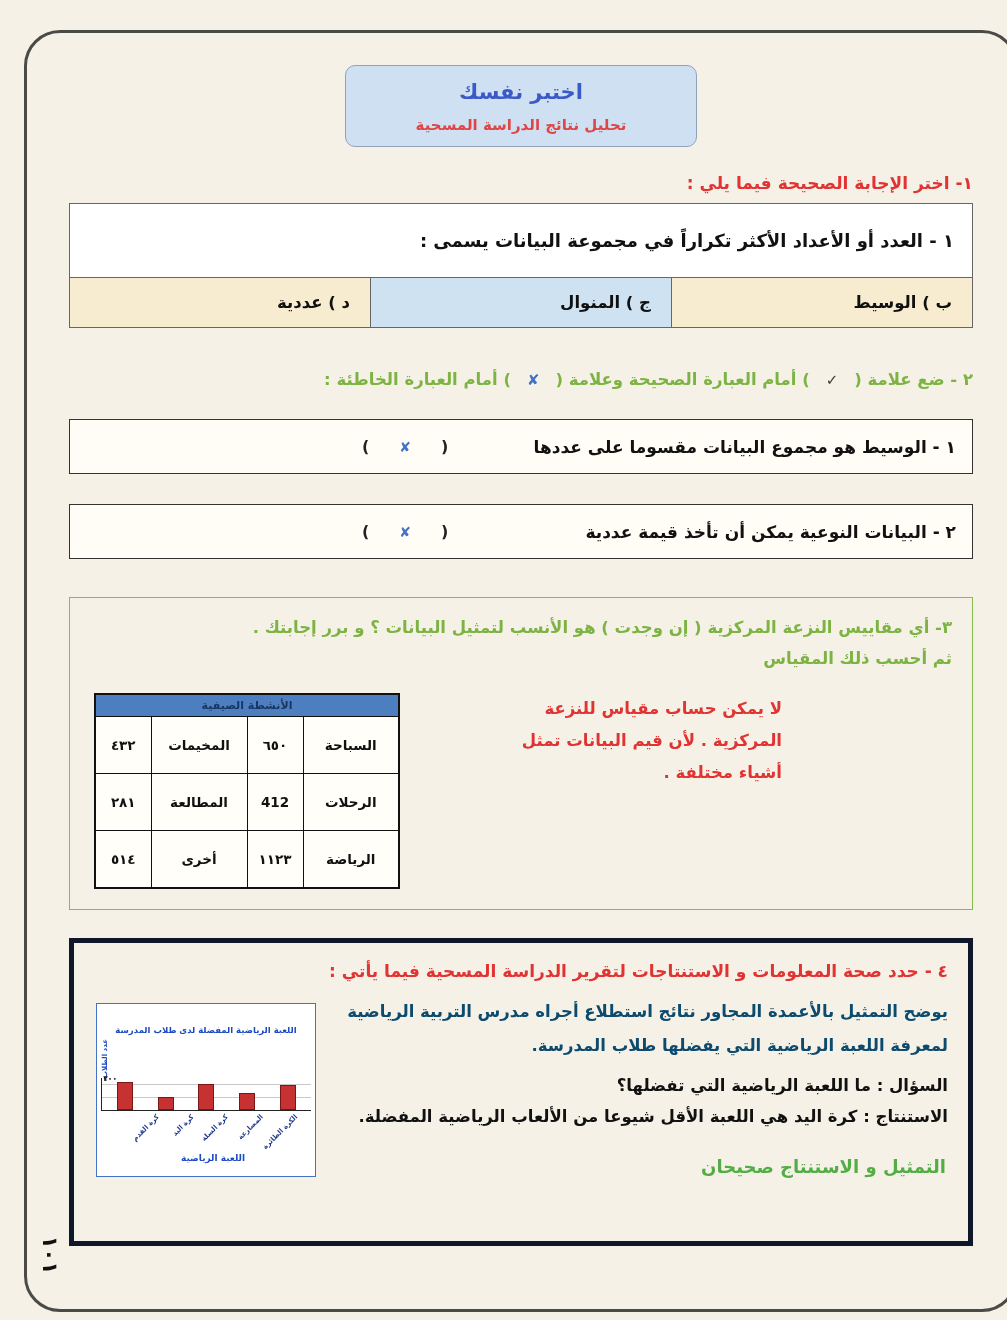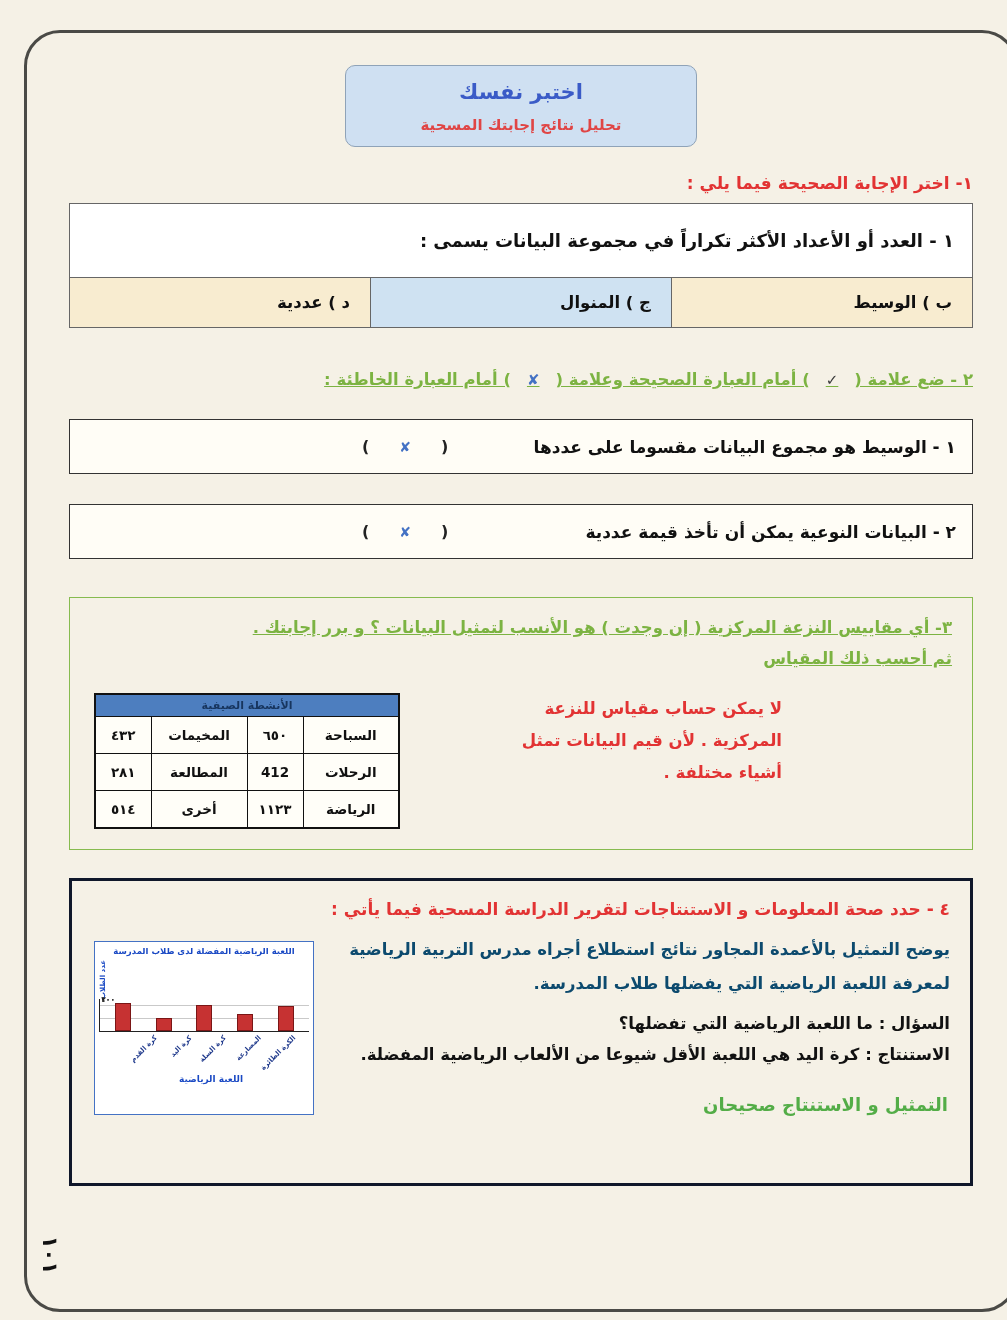--- a/index.html
+++ b/index.html
@@ -25,21 +25,21 @@
     background:#cfe0f2;
     border:1.5px solid #8fa3b8;
     border-radius:10px;
     text-align:center;
     padding:14px 8px 12px;
   }
   .title{ color:#3a5bc7; font-size:21px; font-weight:bold; letter-spacing:1px; }
   .subtitle{ color:#e04545; font-size:15px; font-weight:bold; margin-top:12px; }
 
   .red-heading{ color:#e23333; font-weight:bold; font-size:17px; text-align:right; }
-  .green-heading{ color:#7cb342; font-weight:bold; font-size:16.5px; text-align:right;text-decoration:underline; }
+  .green-heading{ color:#7cb342; font-weight:bold; font-size:16.5px; text-align:right; }
 
   
   .q1-heading{ margin-top:26px; }
   .q1-table{ margin-top:10px; border:1.5px solid #666; background:#ffffff; }
   .q1-question{ padding:26px 18px; font-size:18px; font-weight:bold; color:#111; text-align:right; }
   .q1-options{ display:flex; border-top:1.5px solid #666; }
   .q1-option{
     flex:1; padding:15px 20px; font-size:16.5px; font-weight:bold;
     background:#f8ecd0; border-left:1.5px solid #666; color:#101010; text-align:right;
   }
@@ -75,37 +75,37 @@
   .activities-table{
     margin-right:auto; margin-left:4px;
     border-collapse:collapse; border:2.5px solid #111; background:#fffef8;
   }
   .activities-table th{
     background:#4d7ebf; color:#17355e; font-size:11px; font-weight:bold;
     padding:4px 6px; border:1.2px solid #111;
   }
   .activities-table td{
     border:1.2px solid #111; font-size:13.5px; font-weight:bold;
-    text-align:center; padding:10px 4px; color:#111;
+    text-align:center; padding:20px 4px; color:#111;
   }
   td.c-name{ width:96px; } td.c-val{ width:56px; }
 
   
-  .q4-box{ margin-top:28px; border:3px solid #0f172a; padding:18px 20px 14px; min-height:308px; }
+  .q4-box{ margin-top:28px; border:5px solid #0f172a; padding:18px 20px 14px; min-height:308px; }
   .q4-content{ margin-top:14px; }
   .q4-content::after{ content:""; display:block; clear:both; }
   .q4-body{ margin:4px 0 0; font-size:16.5px; font-weight:bold; line-height:2.1; color:#0c4a6e; text-align:right; }
   .q4-line{ margin:12px 0 0; font-size:16.5px; font-weight:bold; color:#111; text-align:right; }
   .q4-answer{ margin:30px 2px 4px 0; text-align:right; color:#53ad47; font-size:18px; font-weight:bold; }
 
   
   .chart-box{
     float:left; width:220px; height:174px;
     border:1.5px solid #4472c4; background:#fff;
-    margin:8px 18px 4px 2px; padding:4px 4px 3px;
+    margin:8px 18px 4px 2px; padding:21px 4px 3px;
     direction:ltr;
   }
   .chart-title{ font-size:8.5px; font-weight:bold; color:#1a49c4; text-align:center; white-space:nowrap; }
   .chart-mid{ display:flex; height:72px; margin-top:4px;flex-direction:column; }
   .chart-ylab{
     width:12px; font-size:7px; color:#1a49c4; font-weight:bold;
     writing-mode:vertical-rl; transform:rotate(180deg); text-align:center;
   }
   .chart-yticks{ width:18px; position:relative; font-size:7.5px; font-weight:bold; color:#222; }
   .ytick{ position:absolute; right:2px; transform:translateY(-50%); }
@@ -133,21 +133,21 @@
     font-size:21px; font-weight:bold; color:#111;
   }
 </style>
 </head>
 <body>
 
 <div class="frame">
 
   <div class="title-box">
     <div class="title">اختبر نفسك</div>
-    <div class="subtitle">تحليل نتائج إجابتك المسحية</div>
+    <div class="subtitle">تحليل نتائج الدراسة المسحية</div>
   </div>
 
   <div class="red-heading q1-heading">١- اختر الإجابة الصحيحة فيما يلي :</div>
 
   <div class="q1-table">
     <div class="q1-question">١ -  العدد أو الأعداد الأكثر تكراراً في مجموعة البيانات يسمى :</div>
     <div class="q1-options">
       <div class="q1-option">ب ) الوسيط</div>
       <div class="q1-option selected">ج ) المنوال</div>
       <div class="q1-option">د ) عددية</div>

